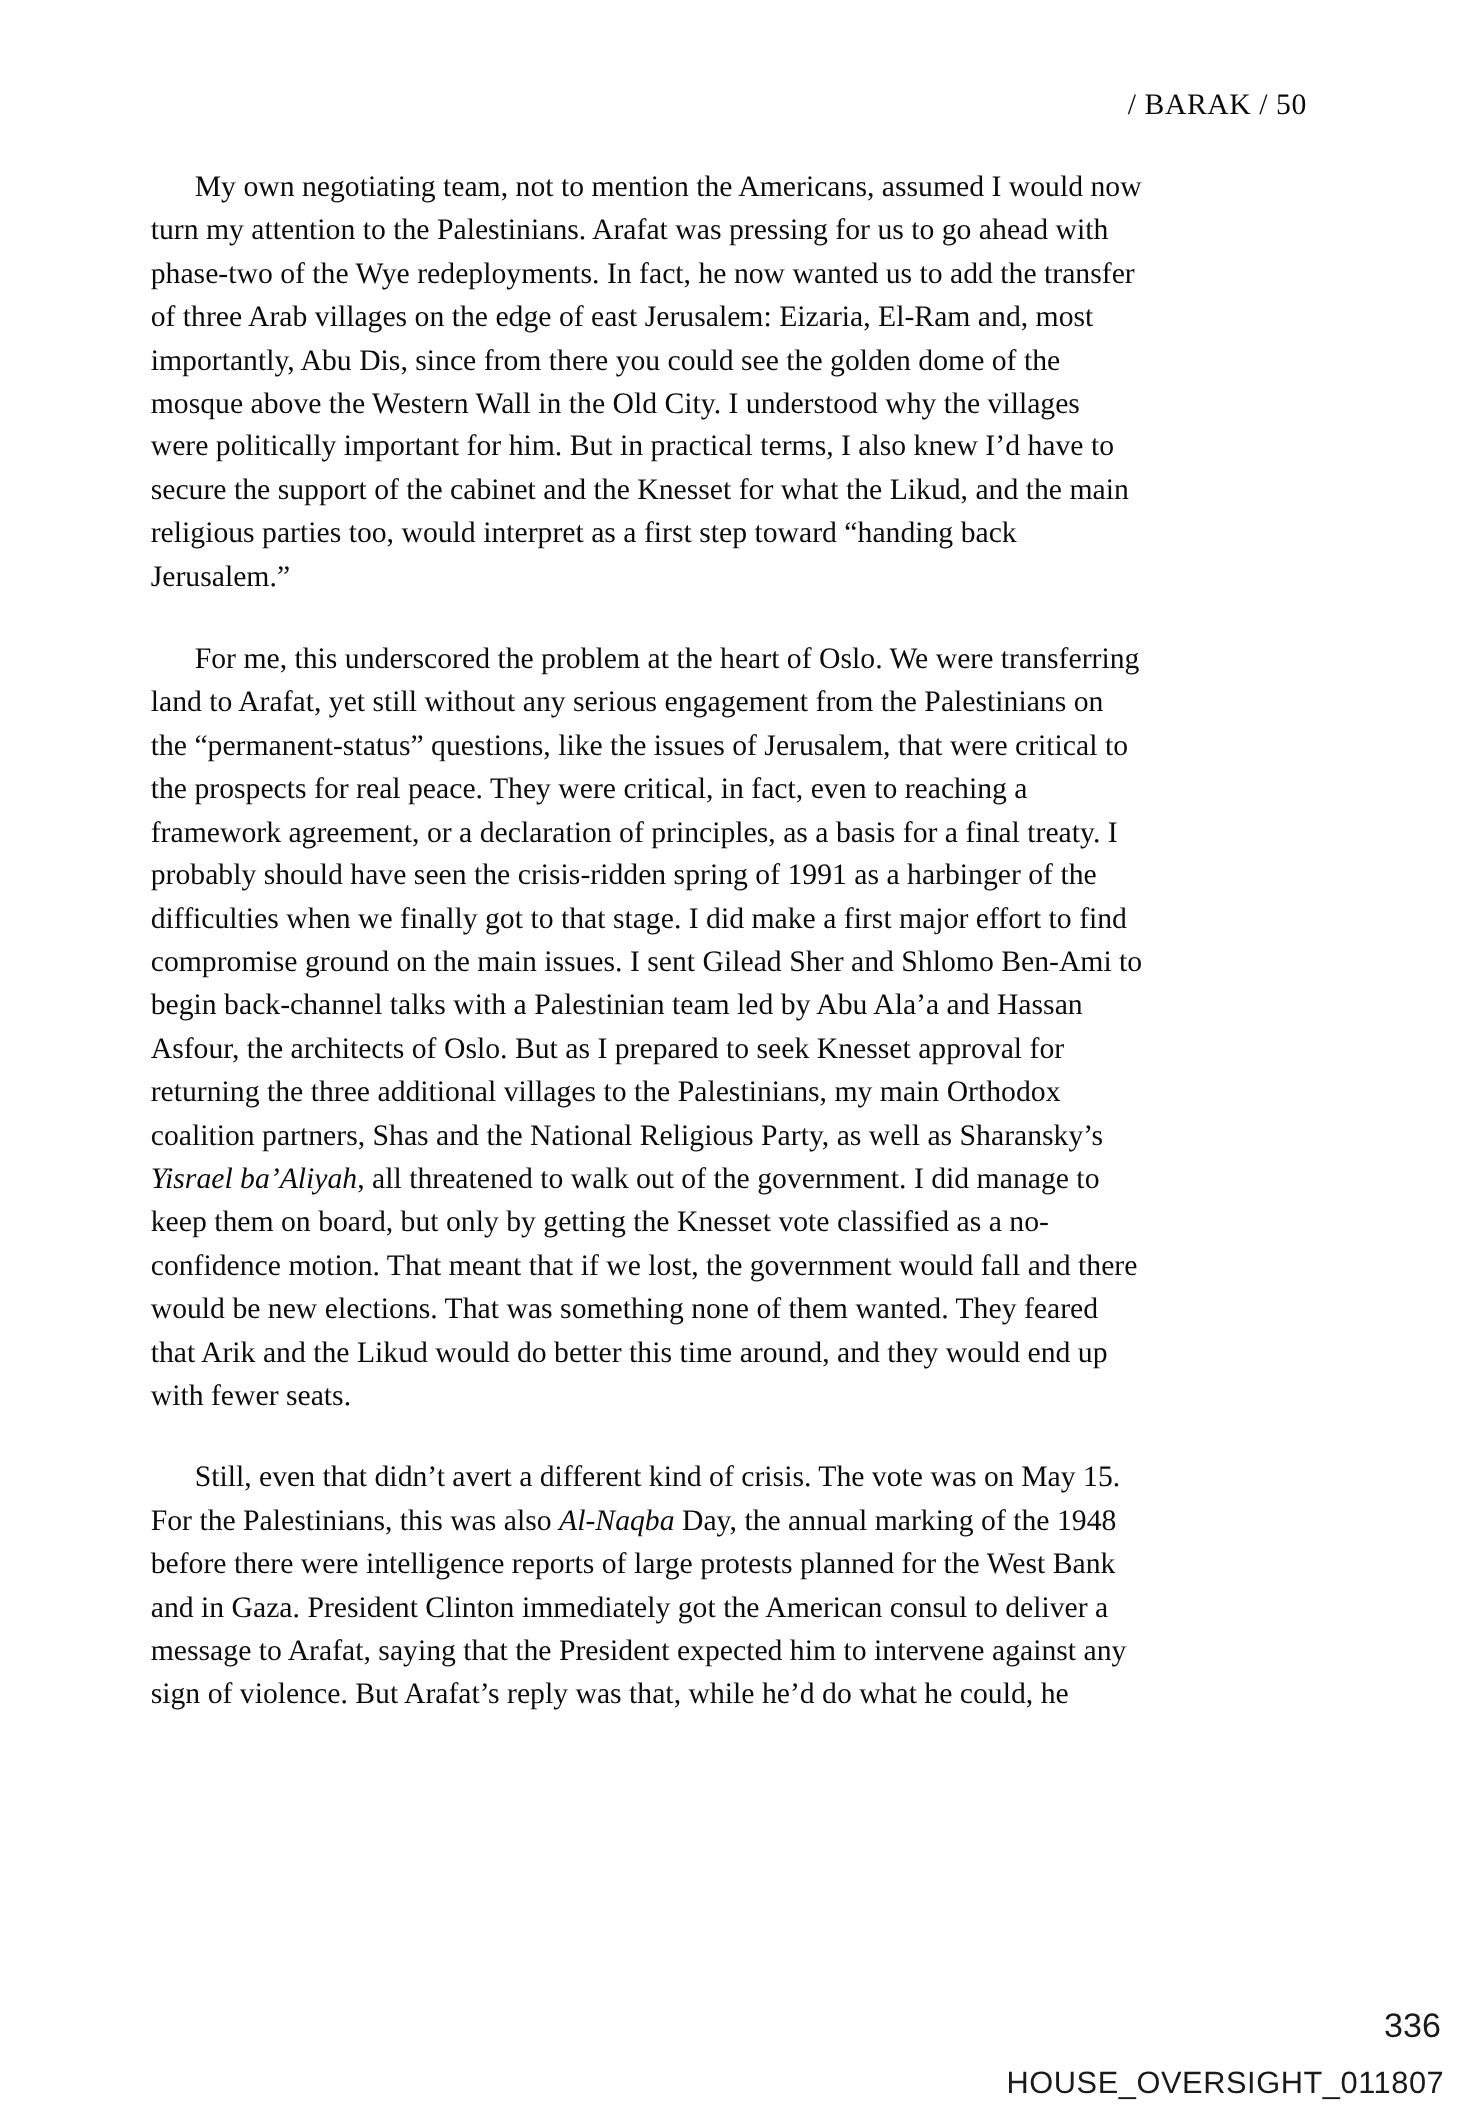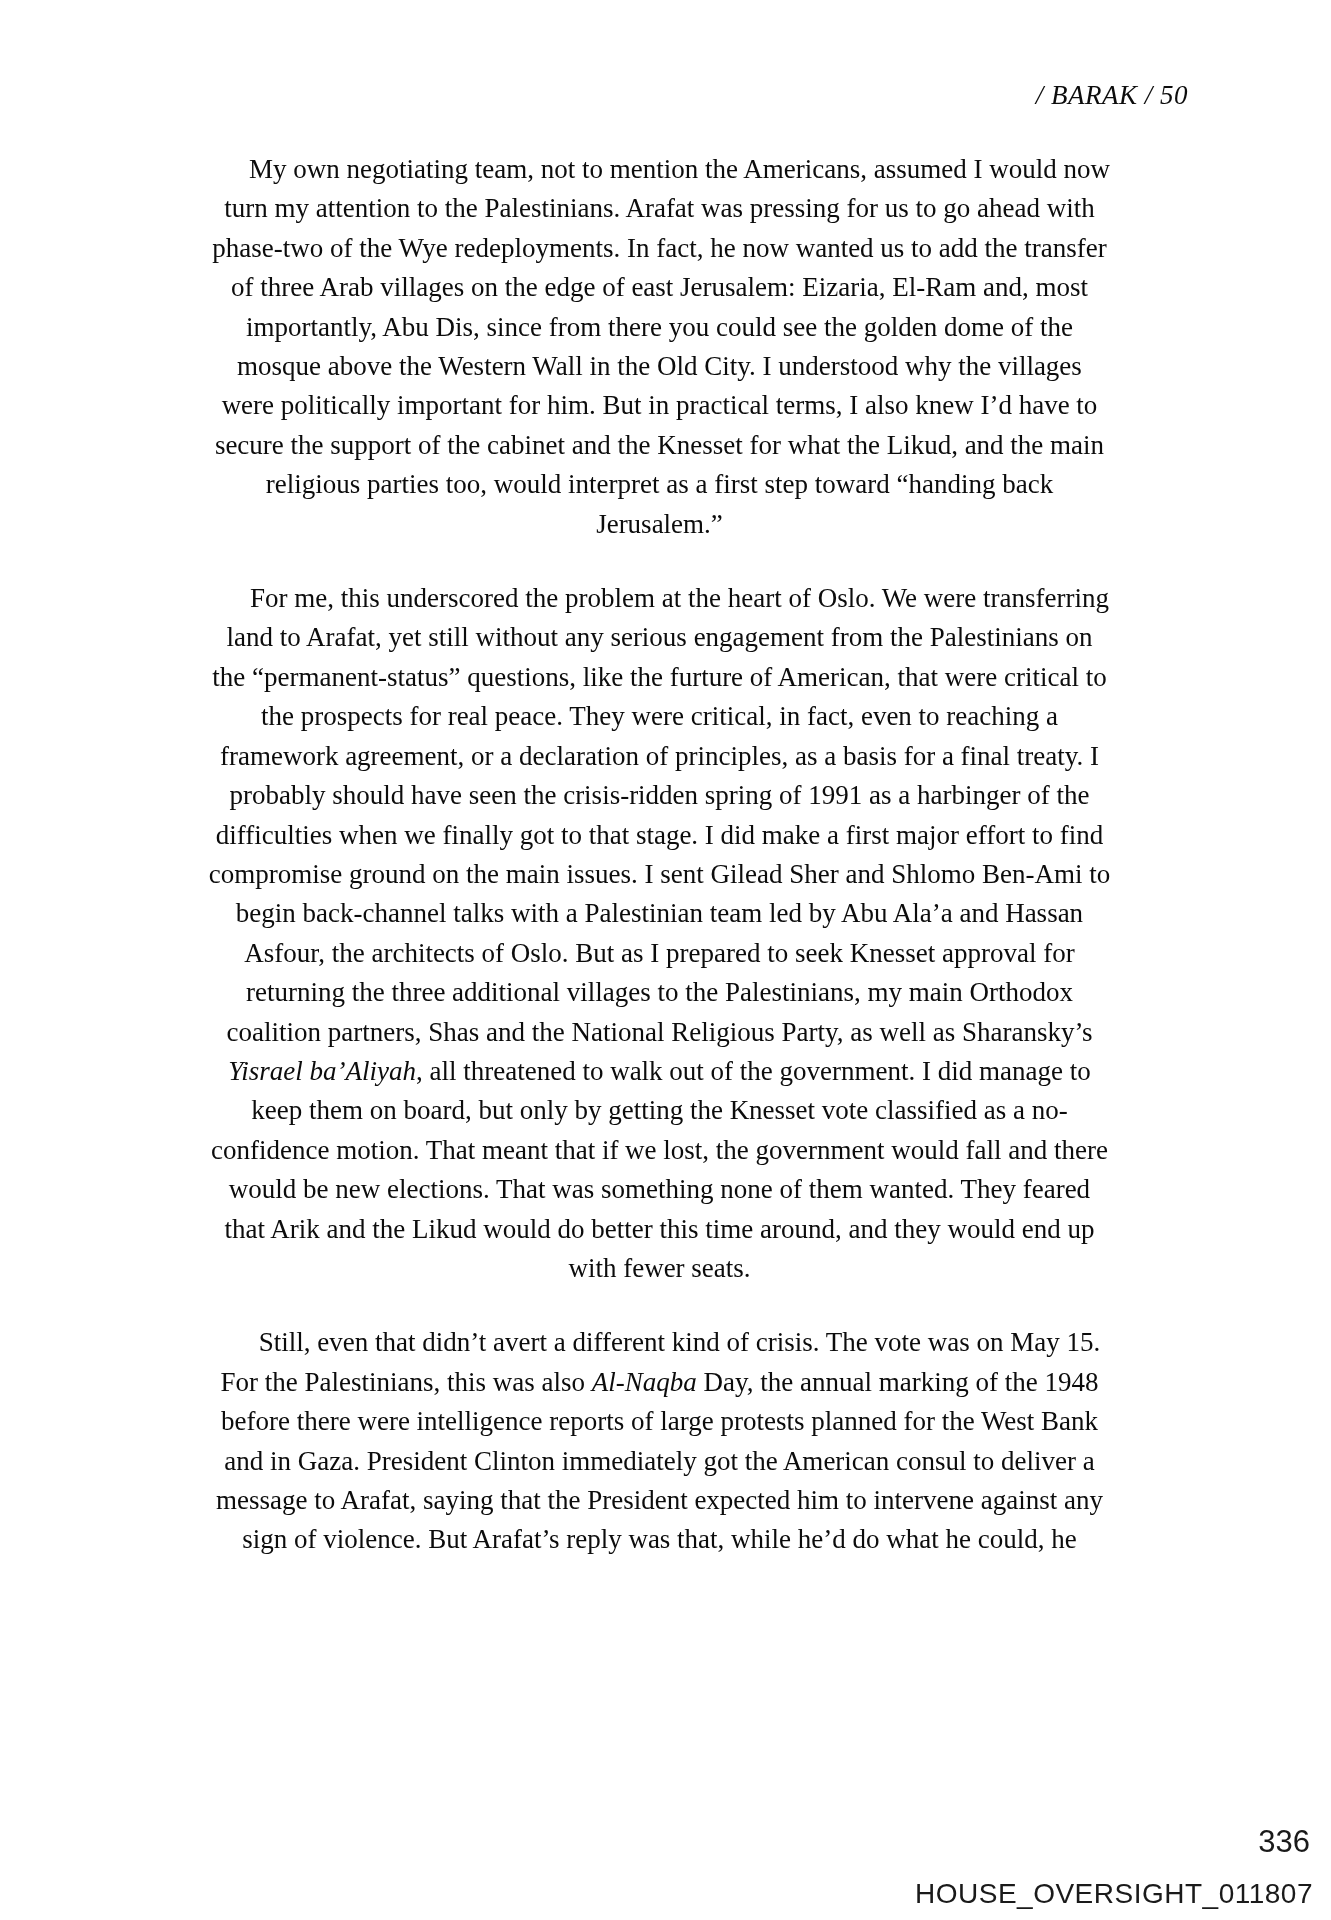--- a/index.html
+++ b/index.html
@@ -12,27 +12,25 @@
     overflow: hidden;
   }
   .page-header {
     position: absolute;
     top: 80px; left: 0; right: 143px;
     text-align: right;
     font-size: 27px;
     line-height: 30px;
     letter-spacing: 0.5px;
     white-space: pre;
-    font-style: italic;
   }
   .doc-body {
     position: absolute;
     top: 150px; left: 137px;
     width: 1045px;
-    text-align: center;
   }
   .paragraph { margin: 0 0 35px 0; }
   .paragraph:last-child { margin-bottom: 12px; }
   .line {
     font-size: 27px;
     line-height: 39.4px;
     white-space: pre;
   }
   .line.first { text-indent: 40px; }
   .line i { font-style: italic; }
@@ -69,21 +67,21 @@
       <div class="line">importantly, Abu Dis, since from there you could see the golden dome of the</div>
       <div class="line">mosque above the Western Wall in the Old City. I understood why the villages</div>
       <div class="line">were politically important for him. But in practical terms, I also knew I’d have to</div>
       <div class="line">secure the support of the cabinet and the Knesset for what the Likud, and the main</div>
       <div class="line">religious parties too, would interpret as a first step toward “handing back</div>
       <div class="line">Jerusalem.”</div>
     </div>
     <div class="paragraph">
       <div class="line first">For me, this underscored the problem at the heart of Oslo. We were transferring</div>
       <div class="line">land to Arafat, yet still without any serious engagement from the Palestinians on</div>
-      <div class="line">the “permanent-status” questions, like the furture of American, that were critical to</div>
+      <div class="line">the “permanent-status” questions, like the issues of Jerusalem, that were critical to</div>
       <div class="line">the prospects for real peace. They were critical, in fact, even to reaching a</div>
       <div class="line">framework agreement, or a declaration of principles, as a basis for a final treaty. I</div>
       <div class="line">probably should have seen the crisis-ridden spring of 1991 as a harbinger of the</div>
       <div class="line">difficulties when we finally got to that stage. I did make a first major effort to find</div>
       <div class="line">compromise ground on the main issues. I sent Gilead Sher and Shlomo Ben-Ami to</div>
       <div class="line">begin back-channel talks with a Palestinian team led by Abu Ala’a and Hassan</div>
       <div class="line">Asfour, the architects of Oslo. But as I prepared to seek Knesset approval for</div>
       <div class="line">returning the three additional villages to the Palestinians, my main Orthodox</div>
       <div class="line">coalition partners, Shas and the National Religious Party, as well as Sharansky’s</div>
       <div class="line"><i>Yisrael ba’Aliyah</i>, all threatened to walk out of the government. I did manage to</div>

